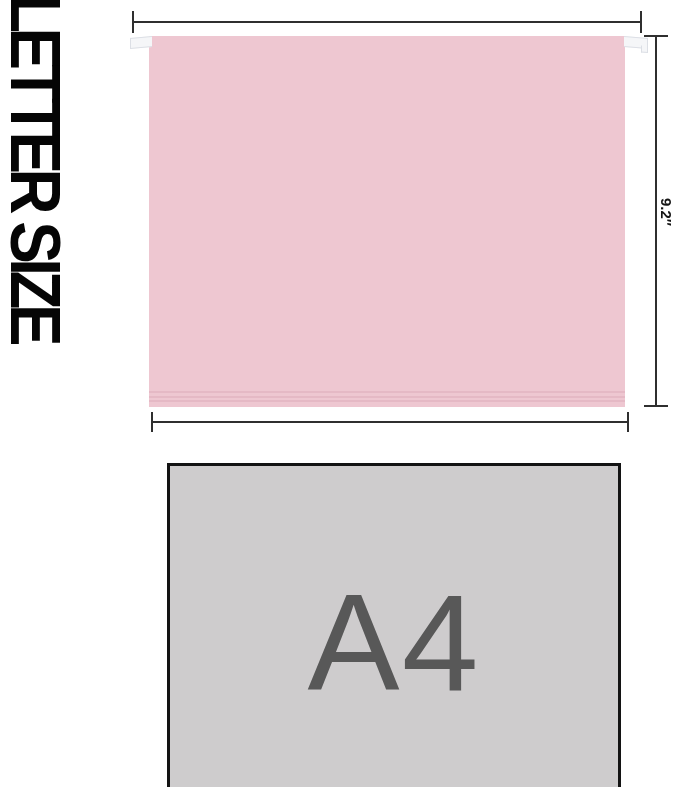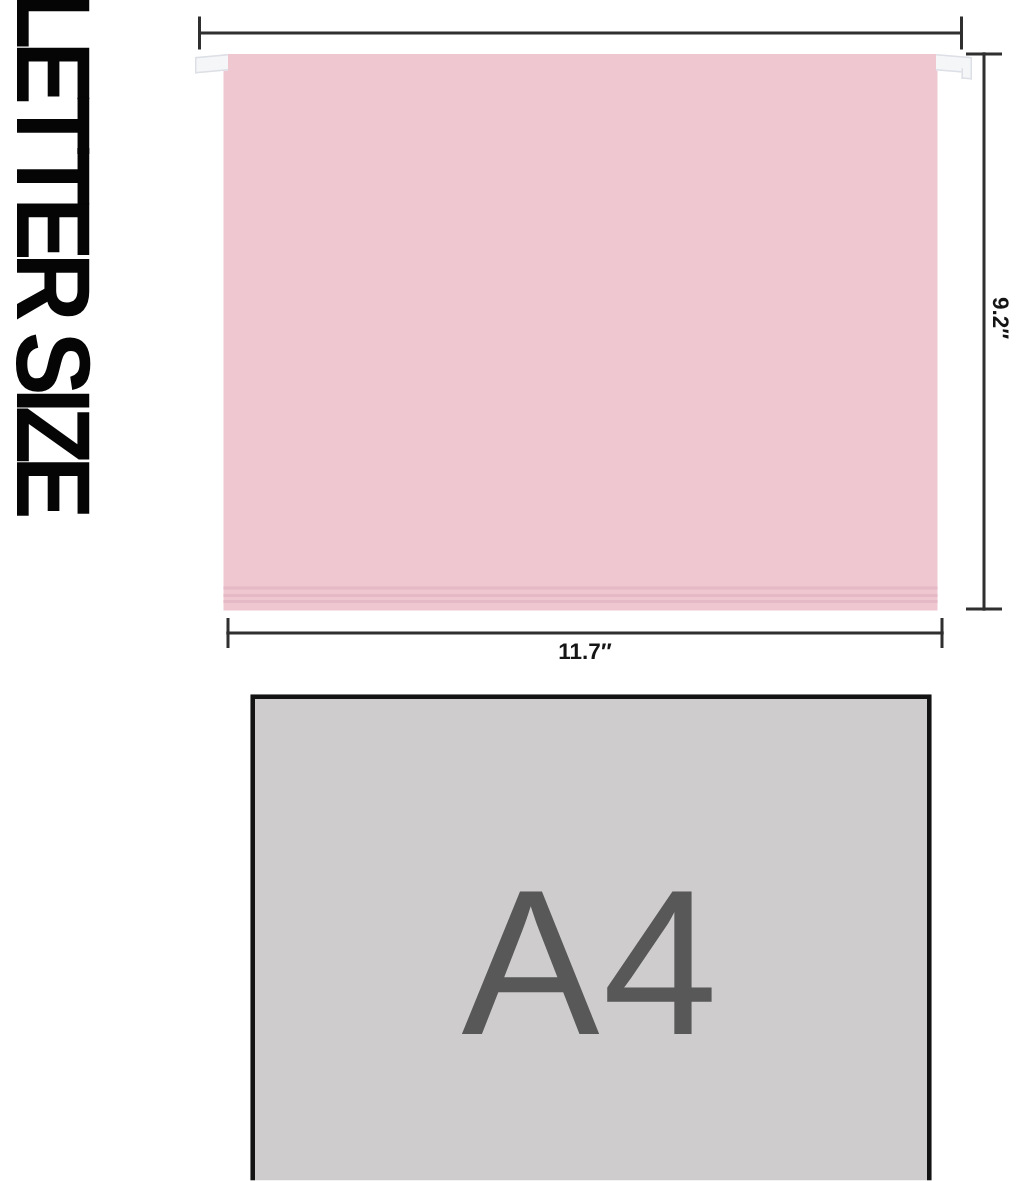--- a/index.html
+++ b/index.html
@@ -144,19 +144,18 @@
     <div class="fold-line fl3"></div>
   </div>
 
   <div class="hook hook-left"></div>
   <div class="hook hook-right"></div>
 
   <div class="dim dim-right"></div>
   <div class="dim-label right-label">9.2″</div>
 
   <div class="dim dim-bottom"></div>
-  <div class="dim-label bottom-label">11.7″</div>
 
   <div class="a4-sheet">
     <span class="a4-text">A4</span>
   </div>
 
 </div>
 
 </body></html>

